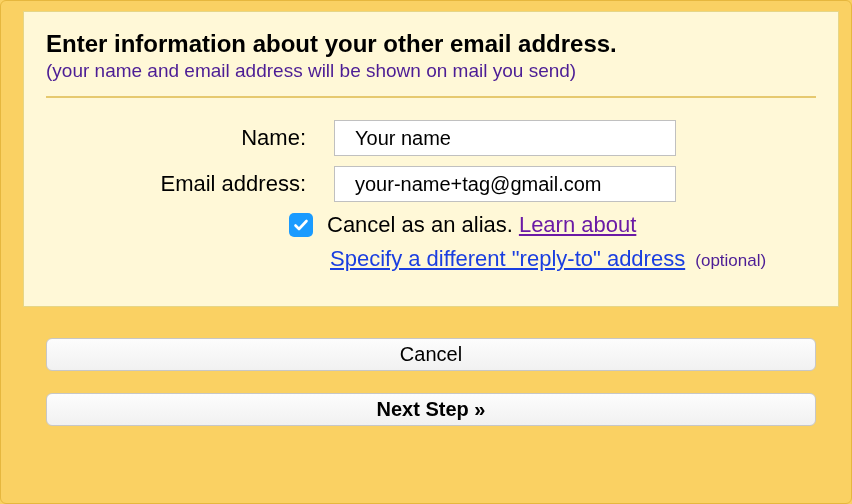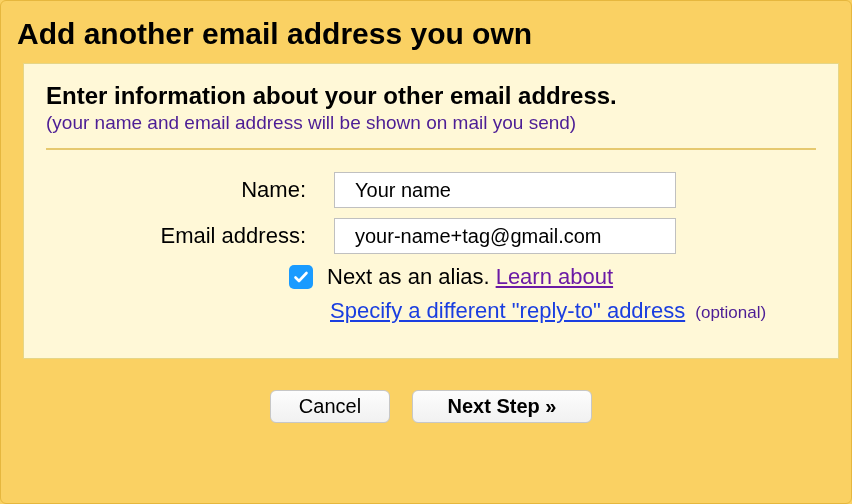--- a/index.html
+++ b/index.html
@@ -122,20 +122,21 @@
     .optional {
       color: #4c1d95;
       font-size: 17px;
       margin-left: 4px;
     }
     .button-row {
       display: flex;
       justify-content: center;
       gap: 22px;
       margin-top: 66px;
+      flex-direction: column;
     }
     .btn {
       height: 33px;
       padding: 0 22px;
       font-size: 20px;
       border: 1px solid #c7c7c7;
       border-radius: 6px;
       background: linear-gradient(#fdfdfd, #f1f1f1);
       cursor: pointer;
       font-family: Arial, Helvetica, sans-serif;
@@ -143,21 +144,20 @@
     }
     .btn-primary {
       font-weight: bold;
       min-width: 180px;
     }
   </style>
 </head>
 <body>
 
 <div class="outer">
-  <h1 class="title">Add another email address you own</h1>
 
   <div class="panel">
     <div class="panel-heading">Enter information about your other email address.</div>
     <div class="panel-subheading">(your name and email address will be shown on mail you send)</div>
     <hr class="divider">
 
     <div class="form-row">
       <label class="form-label">Name:</label>
       <input type="text" class="form-input" value="Your name" style="">
     </div>
@@ -166,21 +166,21 @@
       <label class="form-label">Email address:</label>
       <input type="text" class="form-input" value="your-name+tag@gmail.com" style="">
     </div>
 
     <div class="checkbox-row">
       <div class="checkbox-box">
         <svg viewBox="0 0 16 16">
           <path d="M2.5 8.5 L6 12 L13.5 4" stroke="#fff" stroke-width="2.6" fill="none" stroke-linecap="round" stroke-linejoin="round"></path>
         </svg>
       </div>
-      <span class="alias-label">Next as an alias.</span>
+      <span class="alias-label">Cancel as an alias.</span>
       <a class="learn-more">Learn about</a>
     </div>
 
     <div class="reply-row">
       <a class="reply-link">Specify a different "reply-to" address</a>
       <span class="optional">(optional)</span>
     </div>
 
     <div class="button-row">
       <button class="btn">Cancel</button>

